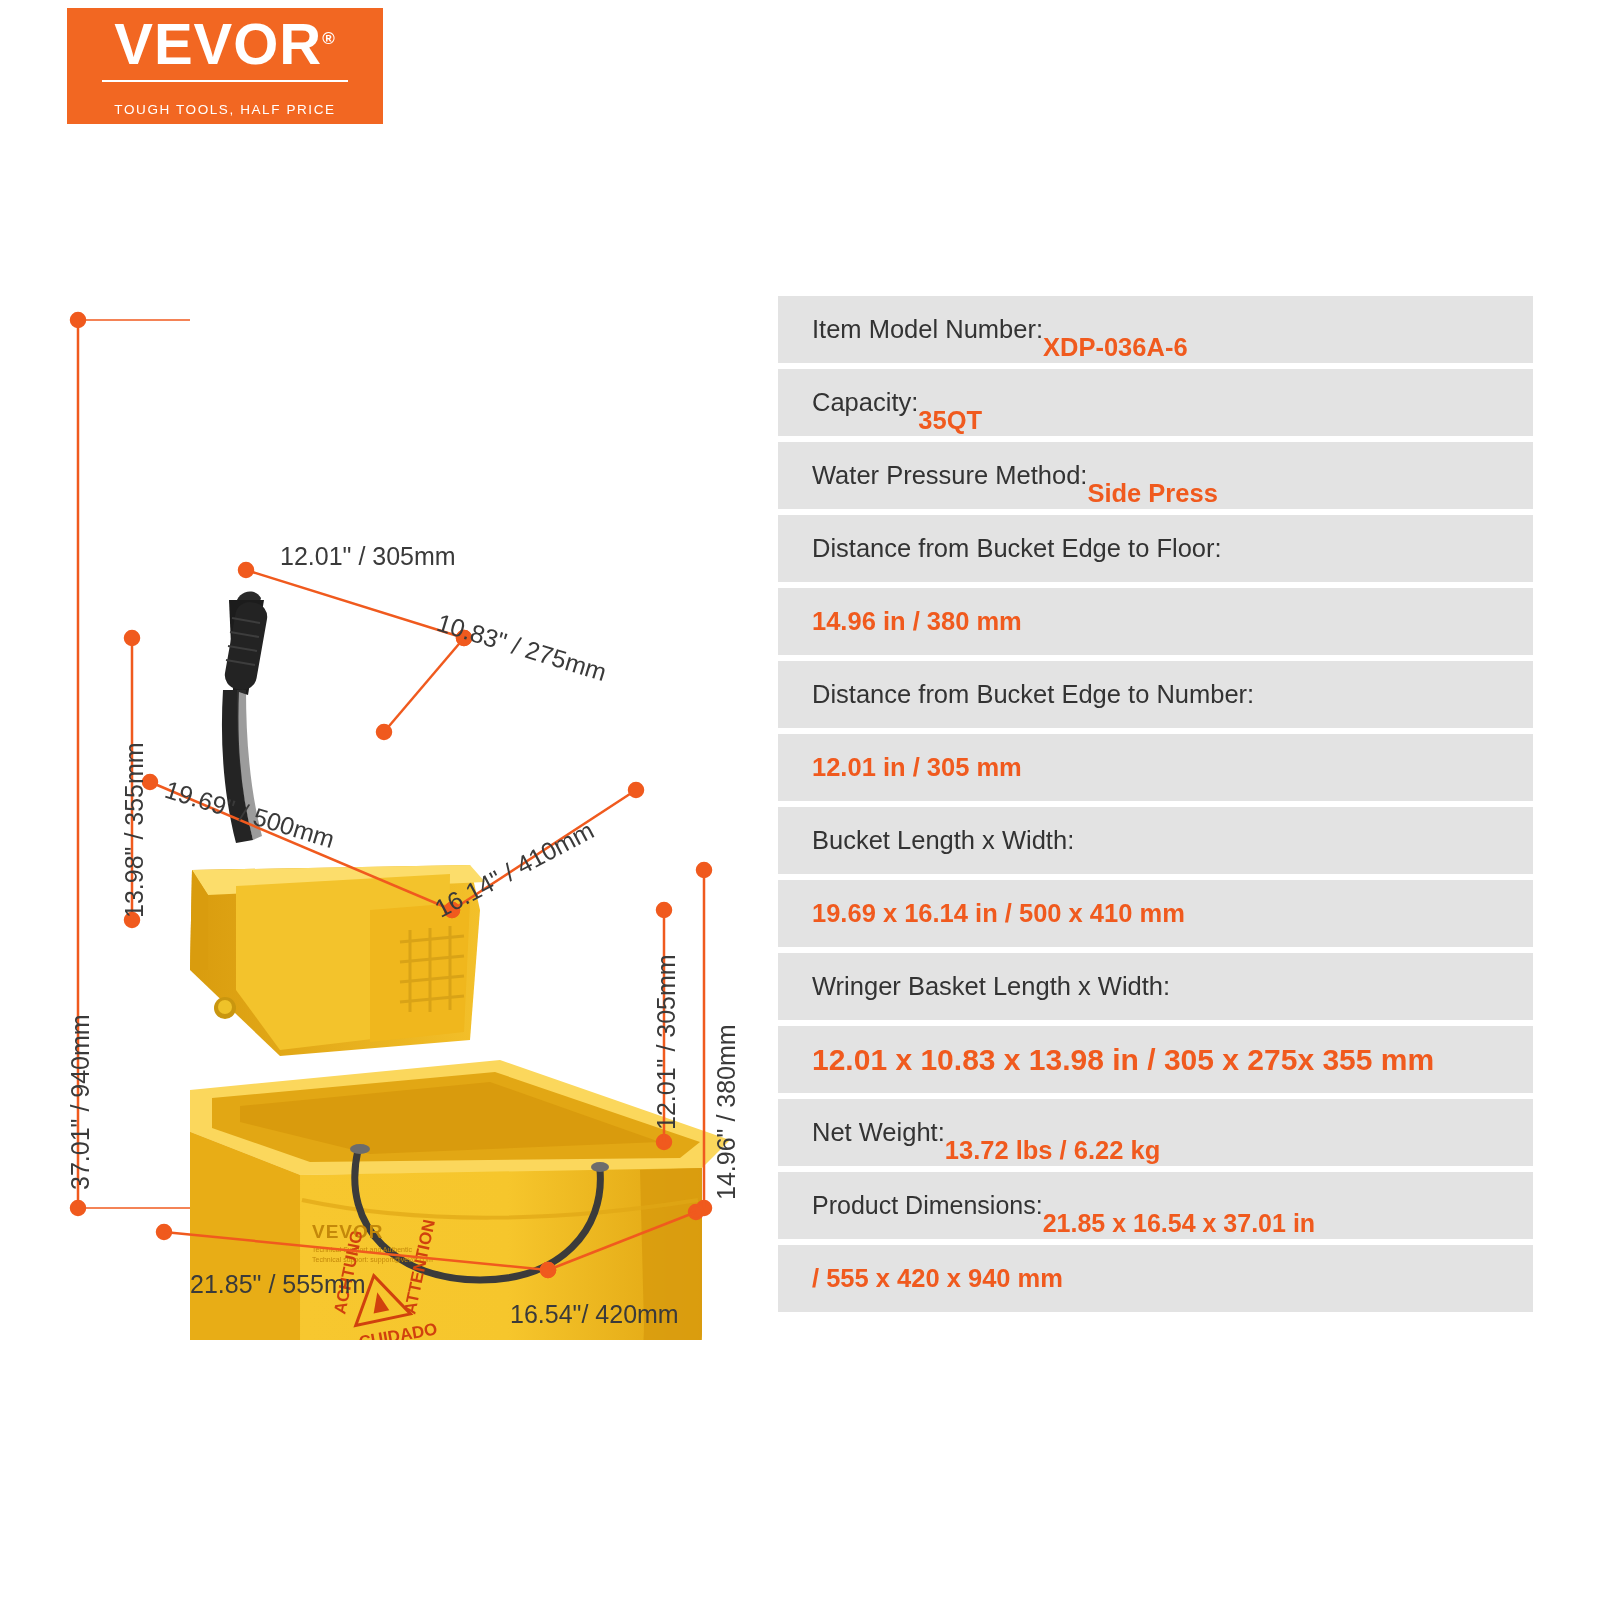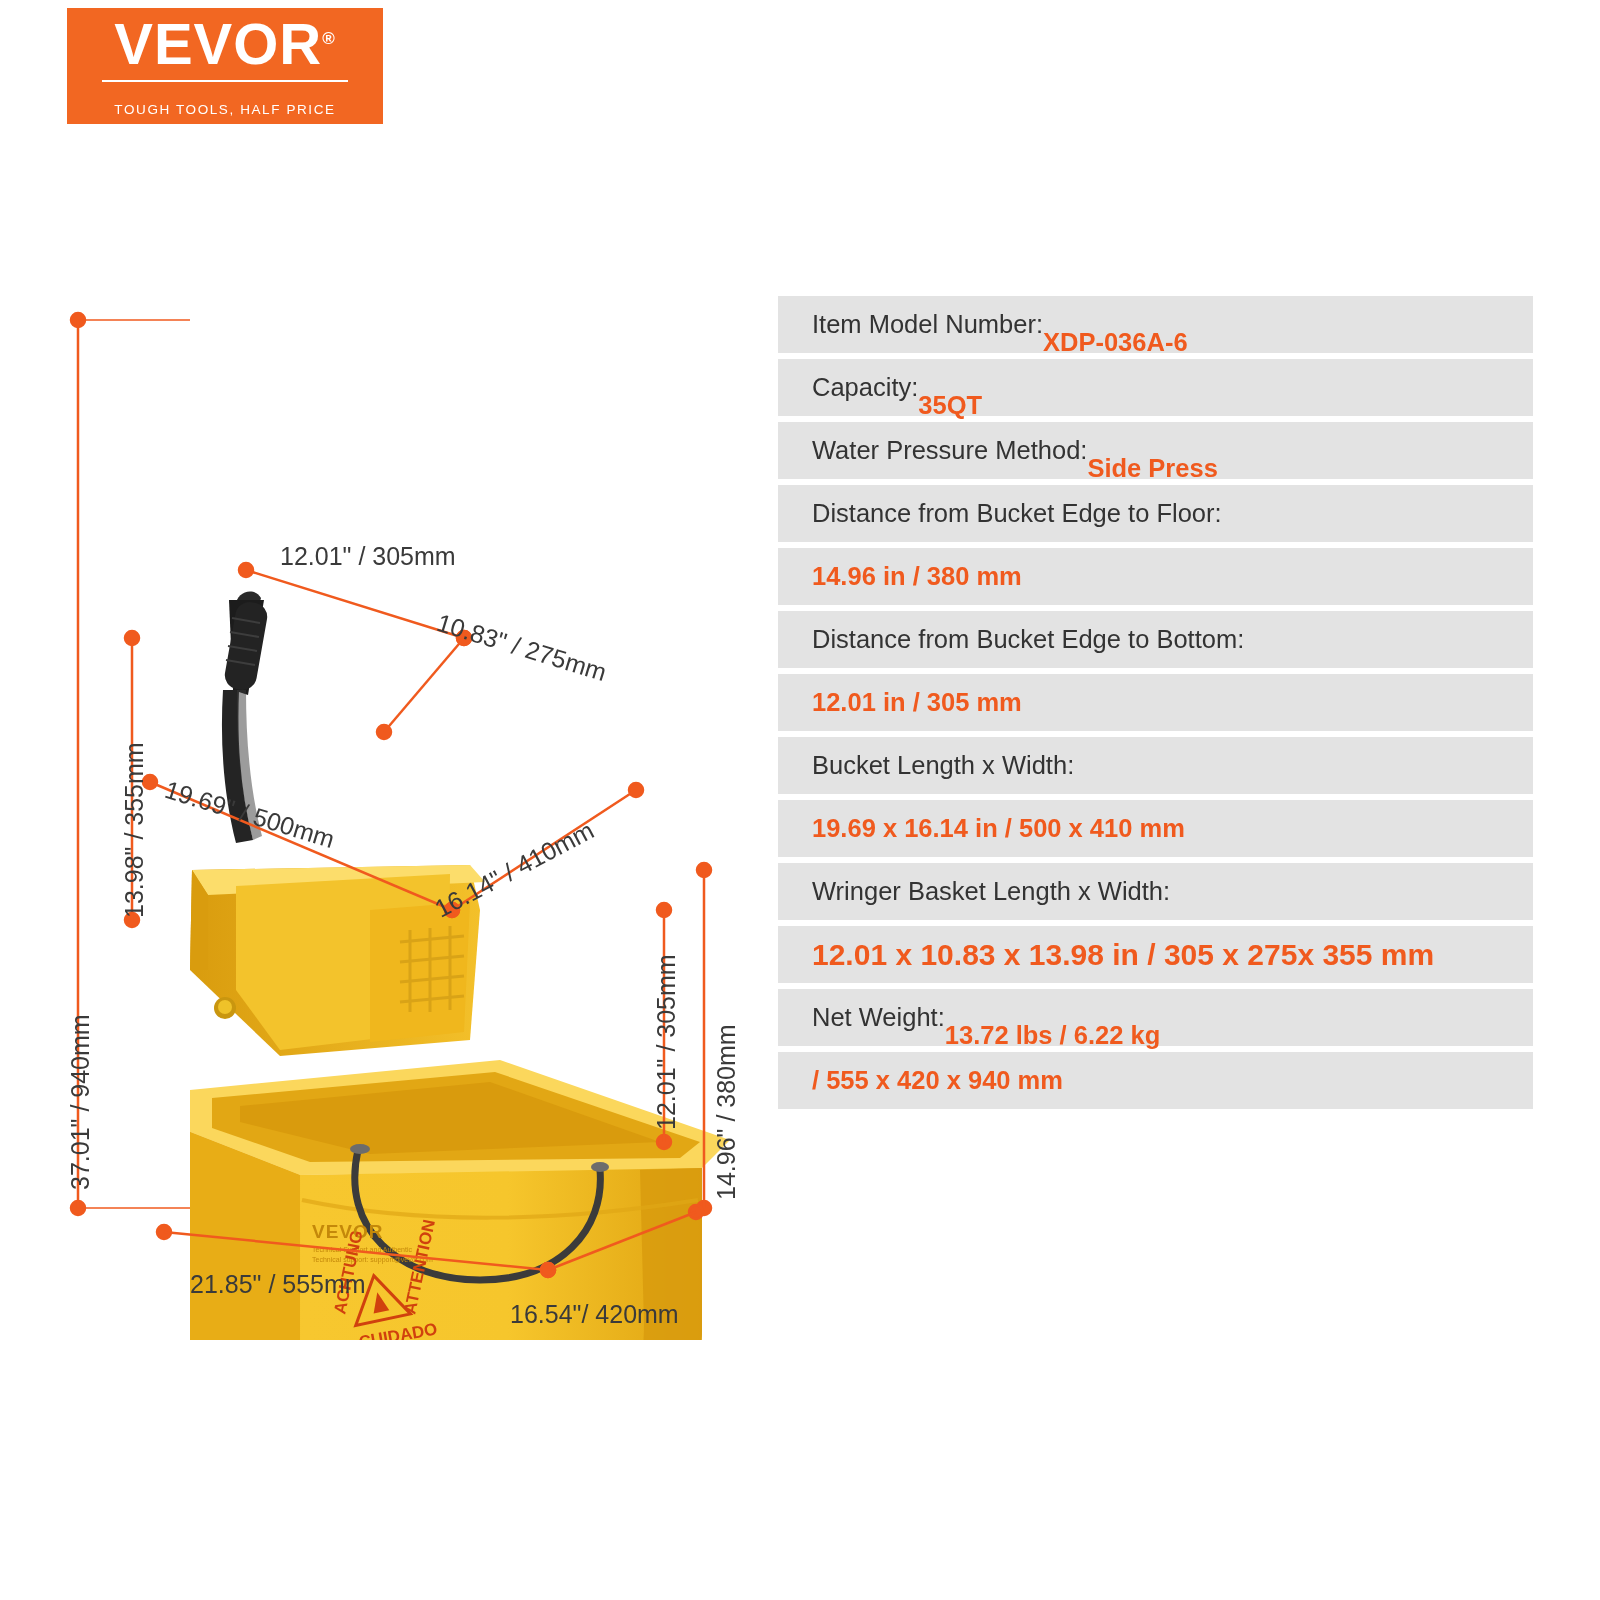--- a/index.html
+++ b/index.html
@@ -57,21 +57,21 @@
   
   .specs {
     position: absolute;
     left: 778px;
     top: 296px;
     width: 755px;
   }
   .spec-row {
     background: #E3E3E3;
     margin-bottom: 6px;
-    height: 57px;
+    height: 67px;
     display: flex;
     align-items: center;
     padding: 0 0 0 34px;
     font-size: 25.5px;
     color: #333333;
     white-space: nowrap;
   }
   .spec-row .val {
     color: #F05A1E;
     font-weight: bold;
@@ -303,37 +303,41 @@
     <span class="lbl">Water Pressure Method: </span>
       <span class="val">Side Press</span>
   </div>
   <div class="spec-row">
     <span class="lbl">Distance from Bucket Edge to Floor:</span>
   </div>
   <div class="spec-row valonly">
     <span>14.96 in / 380 mm</span>
   </div>
   <div class="spec-row">
-    <span class="lbl">Distance from Bucket Edge to Bottom:</span>
+    <span class="lbl">Distance from Bucket Edge to Number:</span>
   </div>
   <div class="spec-row valonly">
     <span>12.01 in / 305 mm</span>
   </div>
   <div class="spec-row">
     <span class="lbl">Bucket Length x Width:</span>
   </div>
   <div class="spec-row valonly">
     <span>19.69 x 16.14 in  / 500 x 410 mm</span>
   </div>
   <div class="spec-row">
     <span class="lbl">Wringer Basket Length x Width:</span>
   </div>
   <div class="spec-row valonly tighter">
     <span>12.01 x 10.83 x 13.98 in / 305 x 275x 355 mm</span>
   </div>
   <div class="spec-row">
     <span class="lbl">Net Weight: </span>
       <span class="val">13.72 lbs / 6.22 kg</span>
   </div>
+  <div class="spec-row tight">
+    <span class="lbl">Product Dimensions: </span>
+      <span class="val">21.85 x 16.54 x 37.01 in</span>
+  </div>
   <div class="spec-row valonly">
     <span>/ 555 x 420 x 940 mm</span>
   </div>
 </div>
 
 </body></html>

